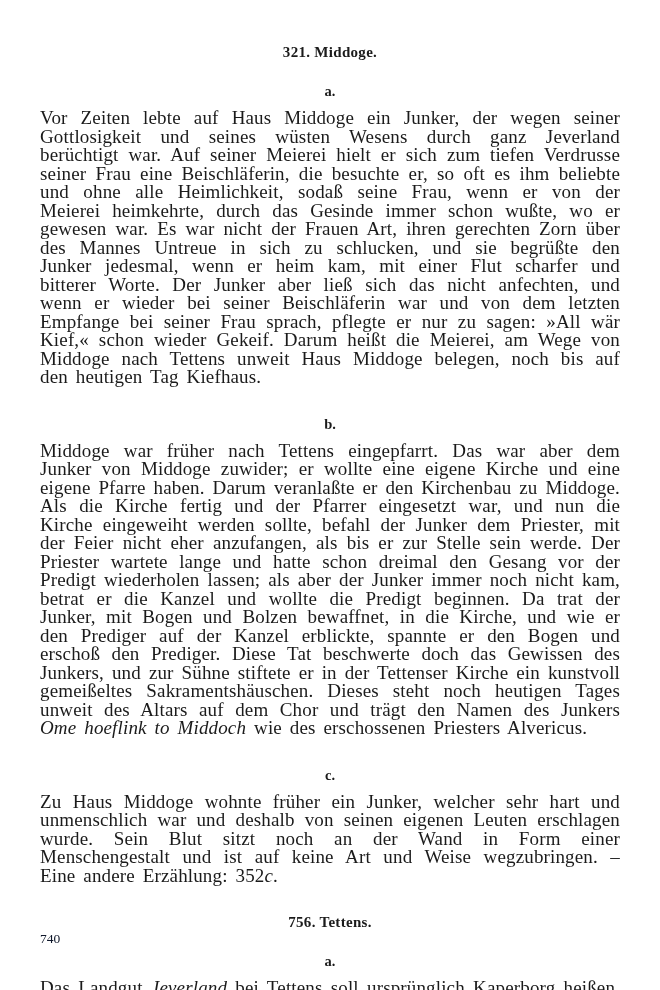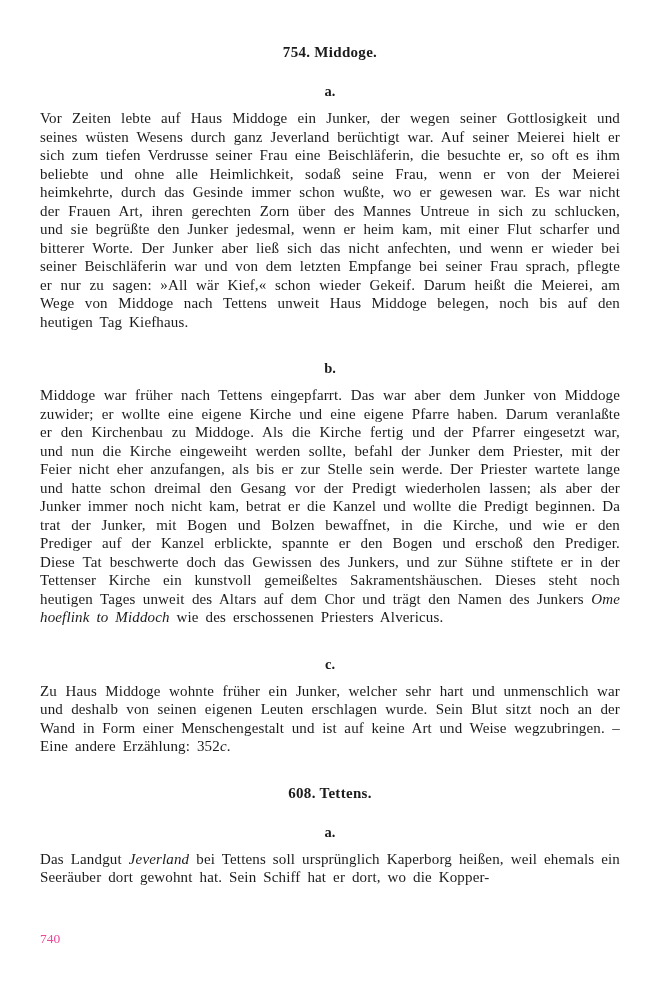--- a/index.html
+++ b/index.html
@@ -24,52 +24,52 @@
     letter-spacing: 0.3px;
     margin: 0 0 22px 0;
   }
   .sub-label {
     font-size: 14.5px;
     font-weight: bold;
     text-align: center;
     margin: 0 0 9px 0;
   }
   .body-paragraph {
-    font-size: 15px;
+    font-size: 19px;
     line-height: 18.5px;
     text-align: justify;
     word-spacing: 3px;
     letter-spacing: 0.15px;
     margin: 0 0 29px 0;
   }
   .body-paragraph em { }
   .page-number {
     position: absolute;
     left: 40px;
     bottom: 43px;
     font-size: 13.5px;
-    color: #ec4899;
+    color: #0f172a;
   }
 </style>
 </head>
 <body>
 
 <div class="page">
 
-  <h1 class="section-heading">754. Middoge.</h1>
+  <h1 class="section-heading">321. Middoge.</h1>
 
   <h2 class="sub-label">a.</h2>
   <p class="body-paragraph"><span>Vor Zeiten lebte auf Haus Middoge ein Junker, der wegen seiner Gottlosigkeit und seines wüsten Wesens durch ganz Jeverland berüchtigt war. Auf seiner Meierei hielt er sich zum tiefen Verdrusse seiner Frau eine Beischläferin, die besuchte er, so oft es ihm beliebte und ohne alle Heimlichkeit, sodaß seine Frau, wenn er von der Meierei heimkehrte, durch das Gesinde immer schon wußte, wo er gewesen war. Es war nicht der Frauen Art, ihren gerechten Zorn über des Mannes Untreue in sich zu schlucken, und sie begrüßte den Junker jedesmal, wenn er heim kam, mit einer Flut scharfer und bitterer Worte. Der Junker aber ließ sich das nicht anfechten, und wenn er wieder bei seiner Beischläferin war und von dem letzten Empfange bei seiner Frau sprach, pflegte er nur zu sagen: »All wär Kief,« schon wieder Gekeif. Darum heißt die Meierei, am Wege von Middoge nach Tettens unweit Haus Middoge belegen, noch bis auf den heutigen Tag Kiefhaus.</span></p>
 
   <h2 class="sub-label">b.</h2>
   <p class="body-paragraph"><span>Middoge war früher nach Tettens eingepfarrt. Das war aber dem Junker von Middoge zuwider; er wollte eine eigene Kirche und eine eigene Pfarre haben. Darum veranlaßte er den Kirchenbau zu Middoge. Als die Kirche fertig und der Pfarrer eingesetzt war, und nun die Kirche eingeweiht werden sollte, befahl der Junker dem Priester, mit der Feier nicht eher anzufangen, als bis er zur Stelle sein werde. Der Priester wartete lange und hatte schon dreimal den Gesang vor der Predigt wiederholen lassen; als aber der Junker immer noch nicht kam, betrat er die Kanzel und wollte die Predigt beginnen. Da trat der Junker, mit Bogen und Bolzen bewaffnet, in die Kirche, und wie er den Prediger auf der Kanzel erblickte, spannte er den Bogen und erschoß den Prediger. Diese Tat beschwerte doch das Gewissen des Junkers, und zur Sühne stiftete er in der Tettenser Kirche ein kunstvoll gemeißeltes Sakramentshäuschen. Dieses steht noch heutigen Tages unweit des Altars auf dem Chor und trägt den Namen des Junkers </span><em>Ome hoeflink to Middoch</em><span> wie des erschossenen Priesters Alvericus.</span></p>
 
   <h2 class="sub-label">c.</h2>
   <p class="body-paragraph"><span>Zu Haus Middoge wohnte früher ein Junker, welcher sehr hart und unmenschlich war und deshalb von seinen eigenen Leuten erschlagen wurde. Sein Blut sitzt noch an der Wand in Form einer Menschengestalt und ist auf keine Art und Weise wegzubringen. – Eine andere Erzählung: 352</span><em>c</em><span>.</span></p>
 
-  <h1 class="section-heading">608. Tettens.</h1>
+  <h1 class="section-heading">756. Tettens.</h1>
 
   <h2 class="sub-label">a.</h2>
   <p class="body-paragraph"><span>Das Landgut </span><em>Jeverland</em><span> bei Tettens soll ursprünglich Kaperborg heißen, weil ehemals ein Seeräuber dort gewohnt hat. Sein Schiff hat er dort, wo die Kopper-</span></p>
 
   <div class="page-number">740</div>
 
 </div>
 
 </body></html>

